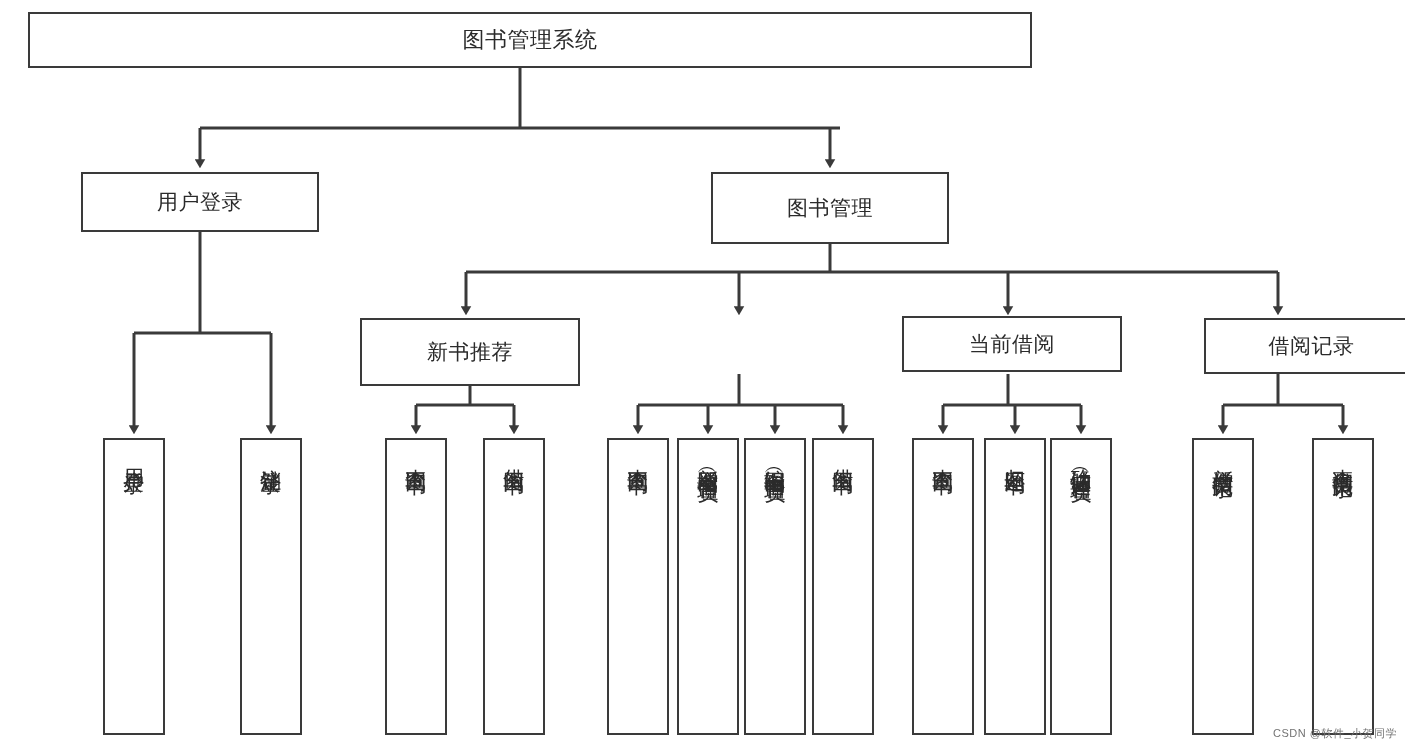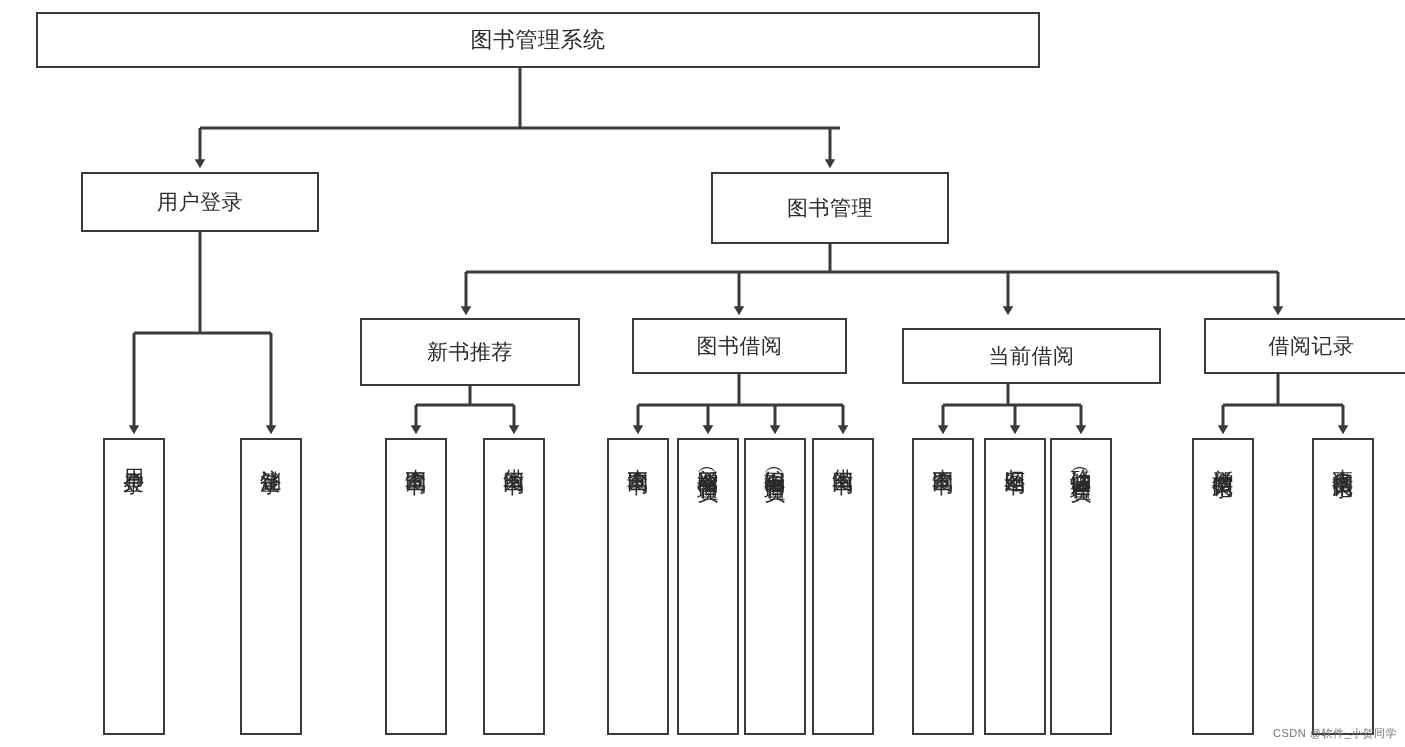--- a/index.html
+++ b/index.html
@@ -118,38 +118,35 @@
       <path d="M 1015 405 L 1015 426" marker-end="url(#arrow)"></path>
       <path d="M 1081 405 L 1081 426" marker-end="url(#arrow)"></path>
 
       <path d="M 1278 374 L 1278 405"></path>
       <path d="M 1223 405 L 1343 405"></path>
       <path d="M 1223 405 L 1223 426" marker-end="url(#arrow)"></path>
       <path d="M 1343 405 L 1343 426" marker-end="url(#arrow)"></path>
     </g>
   </svg>
 
-  <div class="node node-h node-root" style="left:36px; top:12px; width:1004px; height:56px;">
+  <div class="node node-h node-root" style="left:28px; top:12px; width:1004px; height:56px;">
     <span>图书管理系统</span>
   </div>
 
   <div class="node node-h" style="left:81px; top:172px; width:238px; height:60px;">
     <span>用户登录</span>
   </div>
   <div class="node node-h" style="left:711px; top:172px; width:238px; height:72px;">
     <span>图书管理</span>
   </div>
 
   <div class="node node-h" style="left:360px; top:318px; width:220px; height:68px;">
     <span>新书推荐</span>
   </div>
-  <div class="node node-h" style="left:632px; top:318px; width:215px; height:56px;">
-    <span>图书借阅</span>
-  </div>
-  <div class="node node-h" style="left:902px; top:328px; width:259px; height:56px;">
+  <div class="node node-h" style="left:902px; top:316px; width:220px; height:56px;">
     <span>当前借阅</span>
   </div>
   <div class="node node-h" style="left:1204px; top:318px; width:215px; height:56px;">
     <span>借阅记录</span>
   </div>
 
   <div class="node node-v" style="left:103px; top:438px; width:62px; height:297px;">
     <span class="vtext">用户登录</span>
   </div>
   <div class="node node-v" style="left:240px; top:438px; width:62px; height:297px;">

